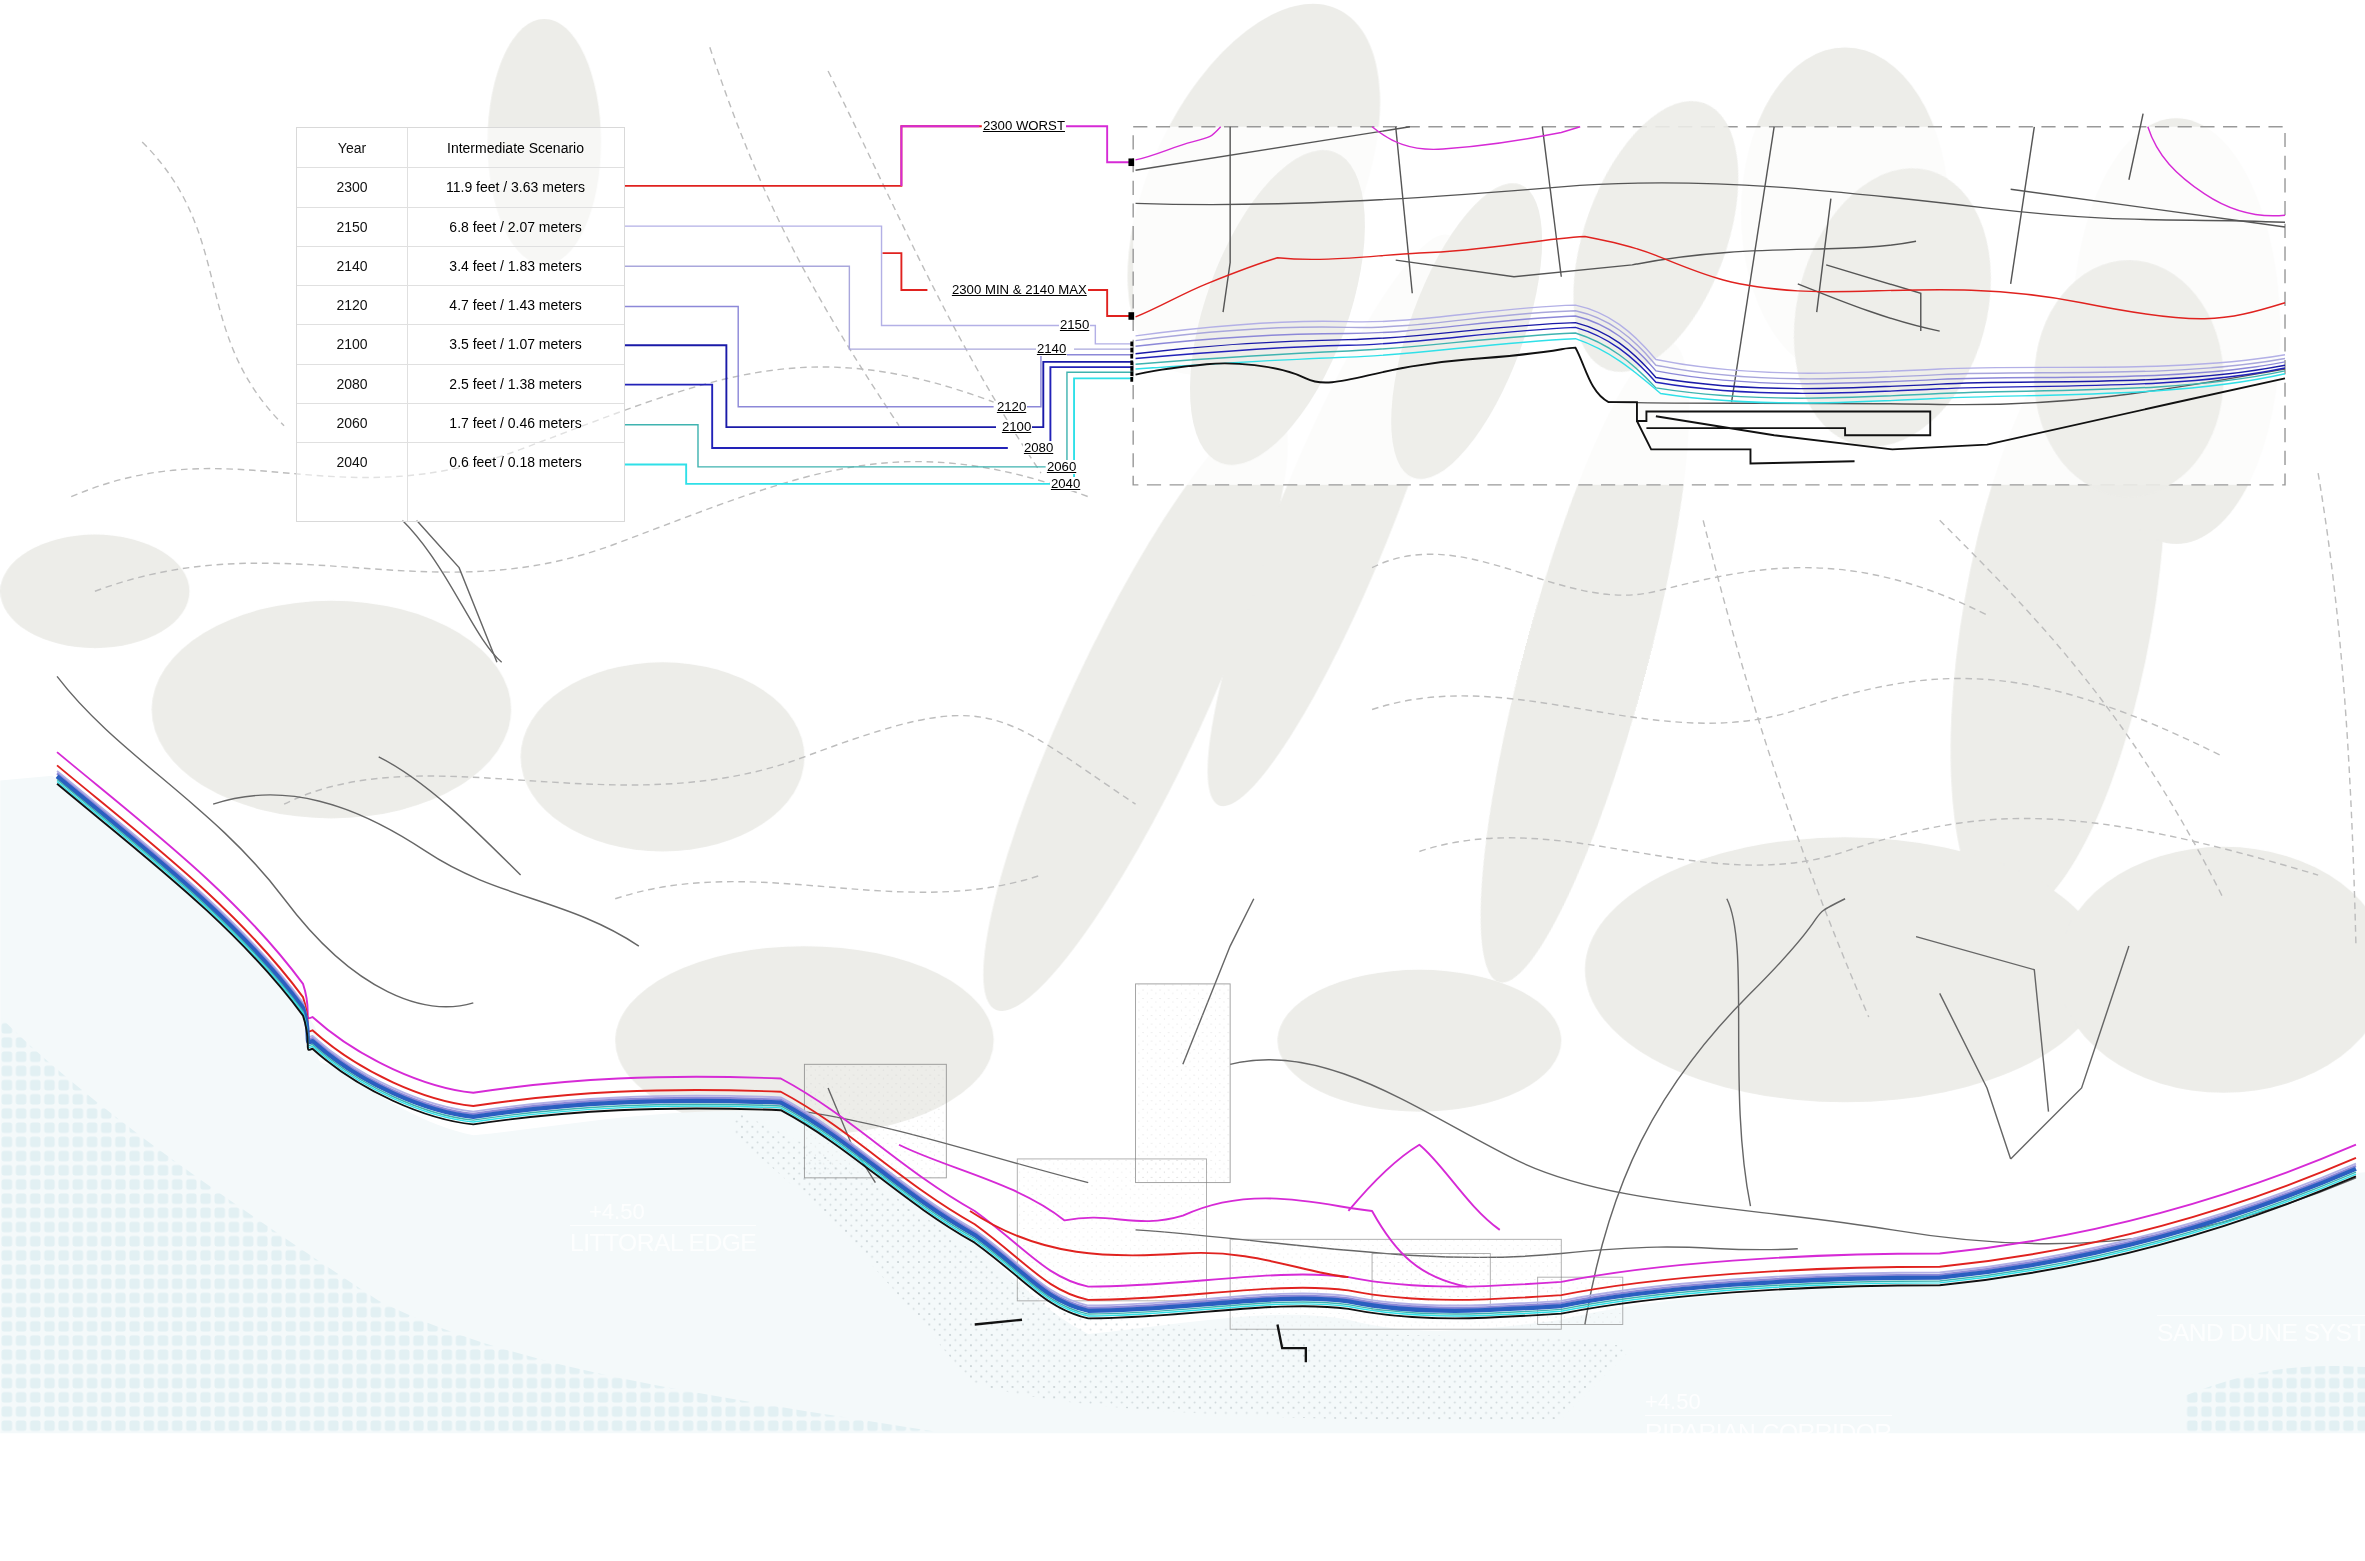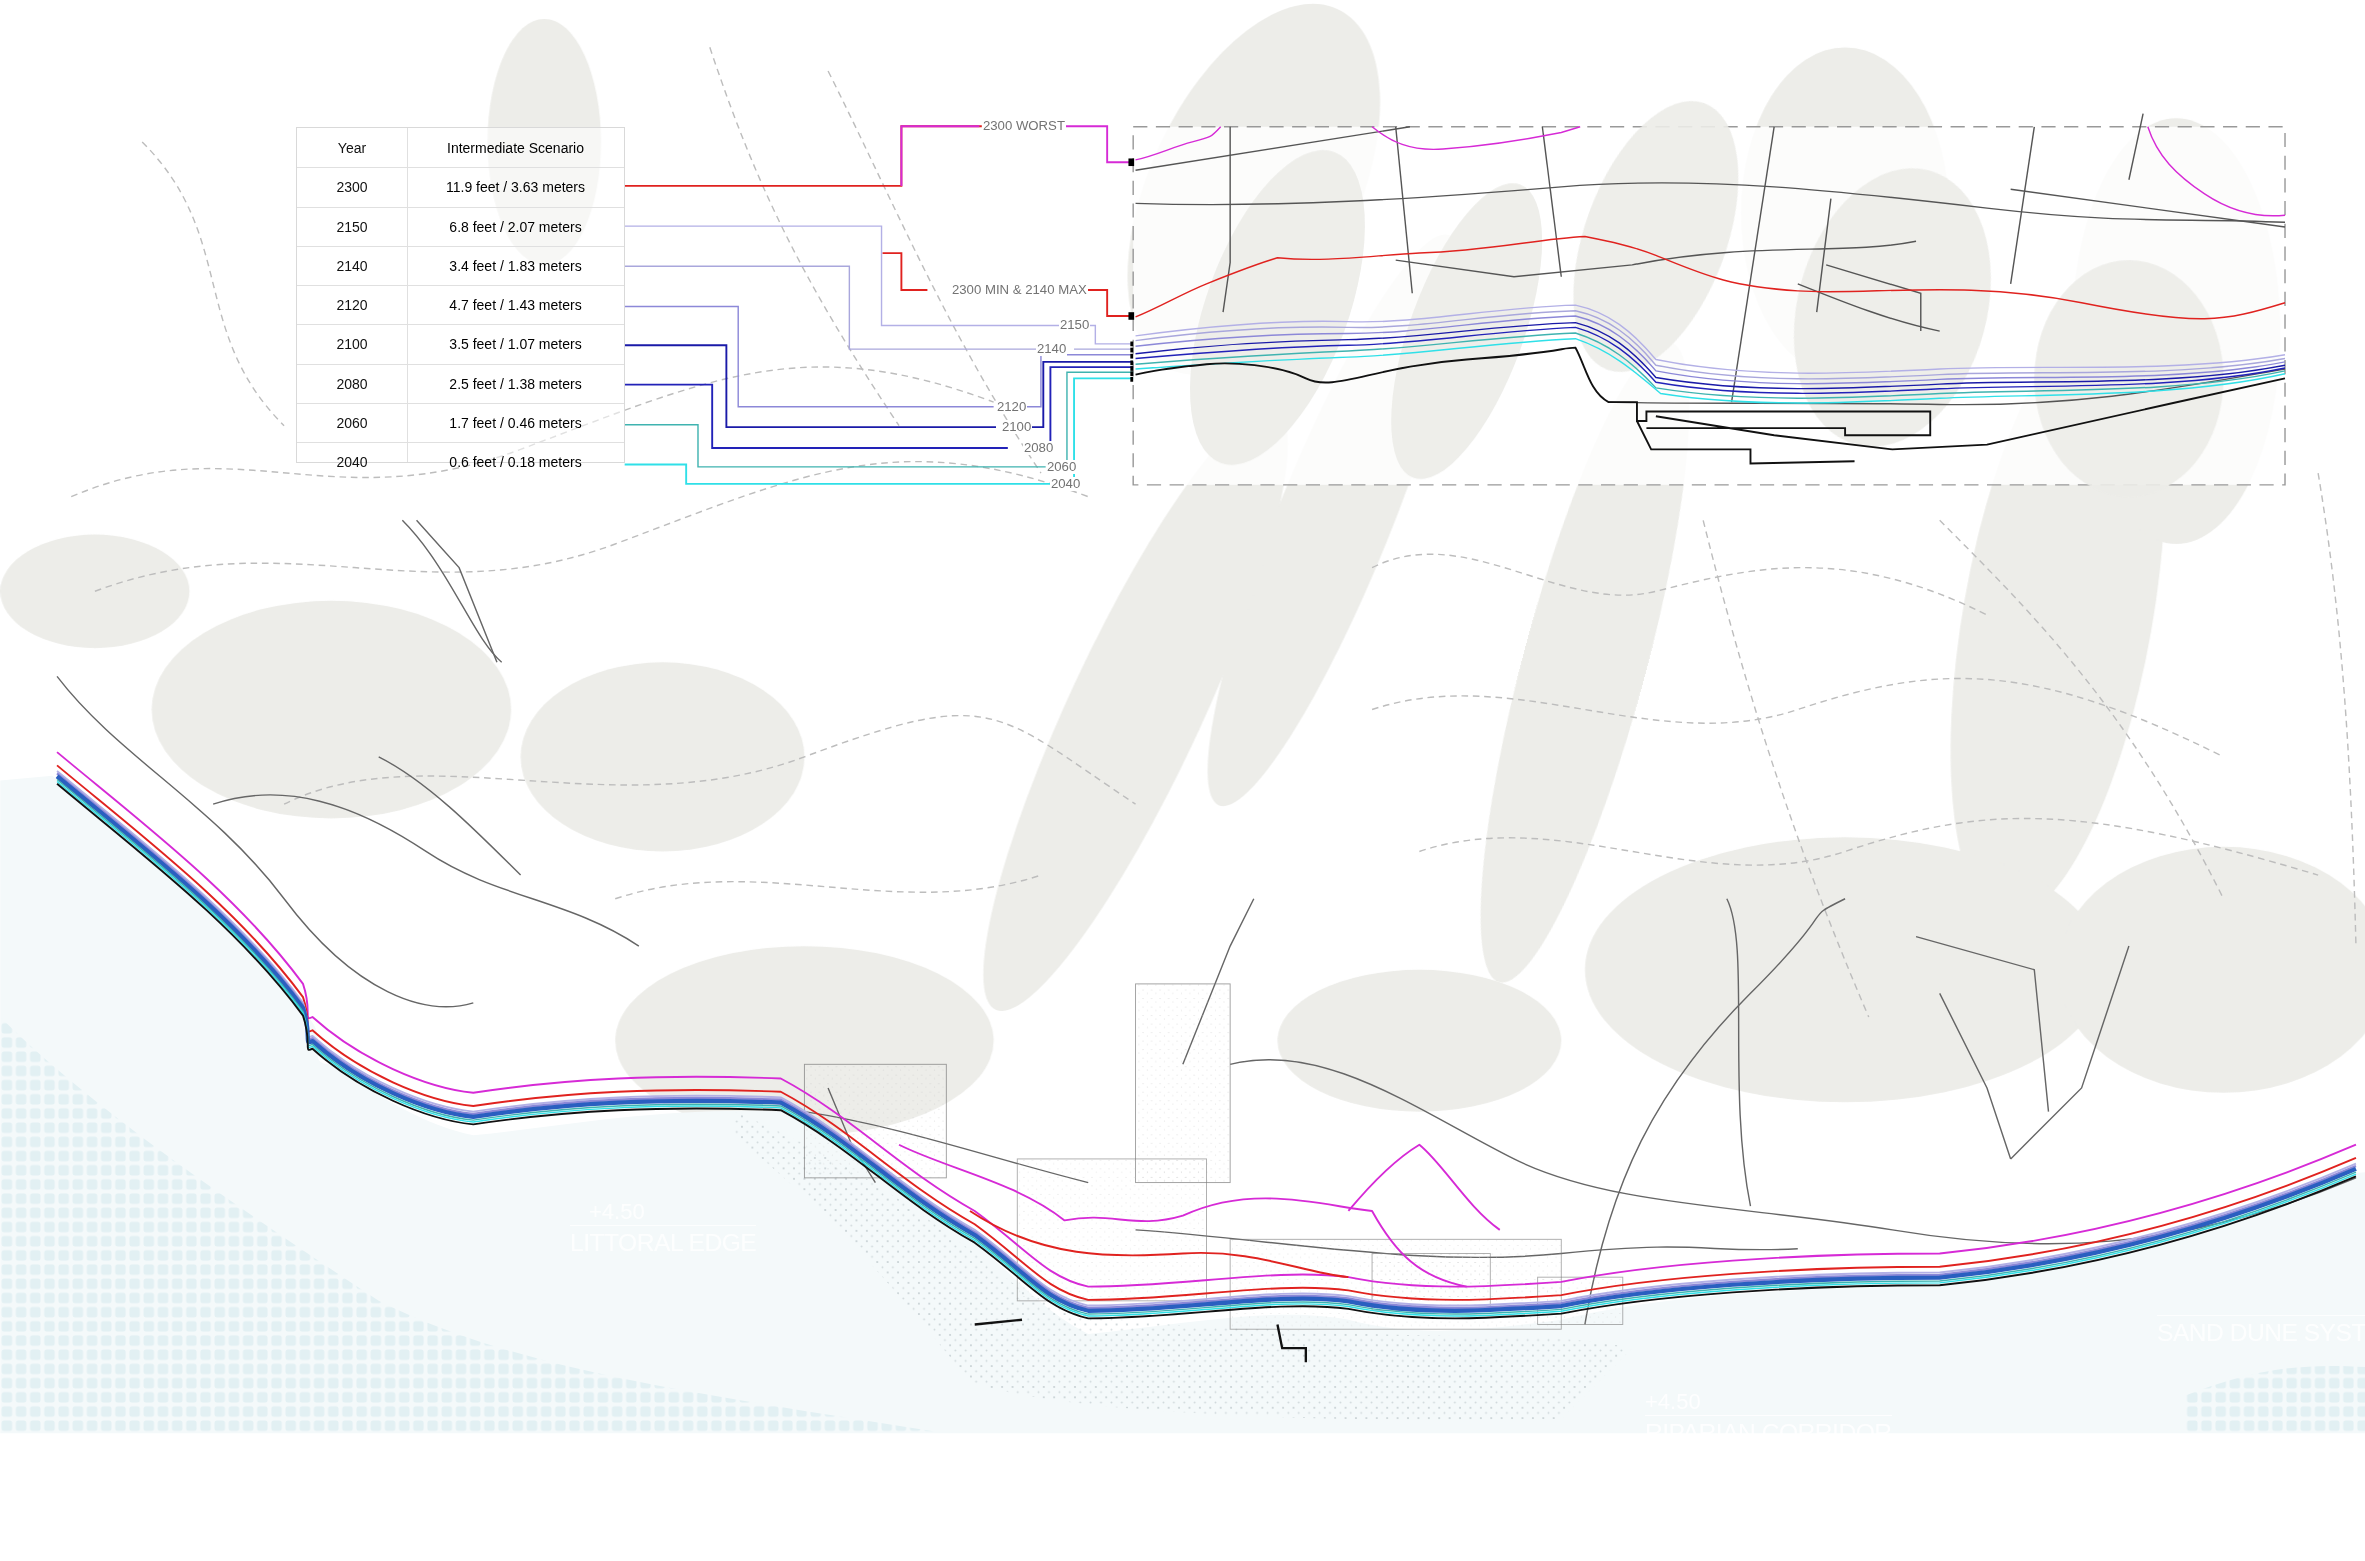--- a/index.html
+++ b/index.html
@@ -1,28 +1,28 @@
 <!DOCTYPE html>
 <html style="font-size:7.6px"><head>
 <meta charset="utf-8">
 <style>
   html, body { margin:0; padding:0; background:#ffffff; }
   body { width:2413px; height:1561px; position:relative; overflow:hidden;
          font-family:"Liberation Sans", sans-serif; }
   #map { position:absolute; left:0; top:0; width:2413px; height:1561px; }
-  .legend { position:absolute; left:296px; top:127px; width:329px; height:336px;
+  .legend { position:absolute; left:296px; top:127px; width:329px; height:395px;
             border:1.4px solid #d9d9d9; background:rgba(255,255,255,0.55); box-sizing:border-box; }
   .legend .row { position:absolute; left:0; width:100%; height:39px; border-top:1.4px solid #e0e0e0;
                  box-sizing:border-box; display:flex; align-items:center; }
   .legend .row.header { border-top:none; }
   .legend .col-year { width:110px; text-align:center; font-size:14px; color:#111; }
   .legend .col-val  { flex:1; text-align:center; font-size:14px; color:#000000; }
   .legend .divider { position:absolute; left:110px; top:0; bottom:0; border-left:1.4px solid #e0e0e0; }
-  .conn-label { position:absolute; font-size:13.2px; color:#737373; background:#fff; padding:0 0.9px;
-                line-height:14px; white-space:nowrap; }
+  .conn-label { position:absolute; font-size:13.2px; color:#000000; background:#fff; padding:0 0.9px;
+                line-height:14px; white-space:nowrap;text-decoration:underline; }
   .water-label { position:absolute; color:rgba(255,255,255,0.95); text-align:left; }
   .water-label .num { font-size:22px; display:block; }
   .water-label .name { font-size:24.6px; letter-spacing:-0.5px; display:block; border-top:1.9px solid rgba(255,255,255,0.95); padding-top:2.8px; }
 </style>
 </head>
 <body>
 
 <svg id="map" viewBox="0 0 5100 3300" xmlns="http://www.w3.org/2000/svg">
   <defs>
     <pattern id="tiles" width="30" height="30" patternUnits="userSpaceOnUse">

